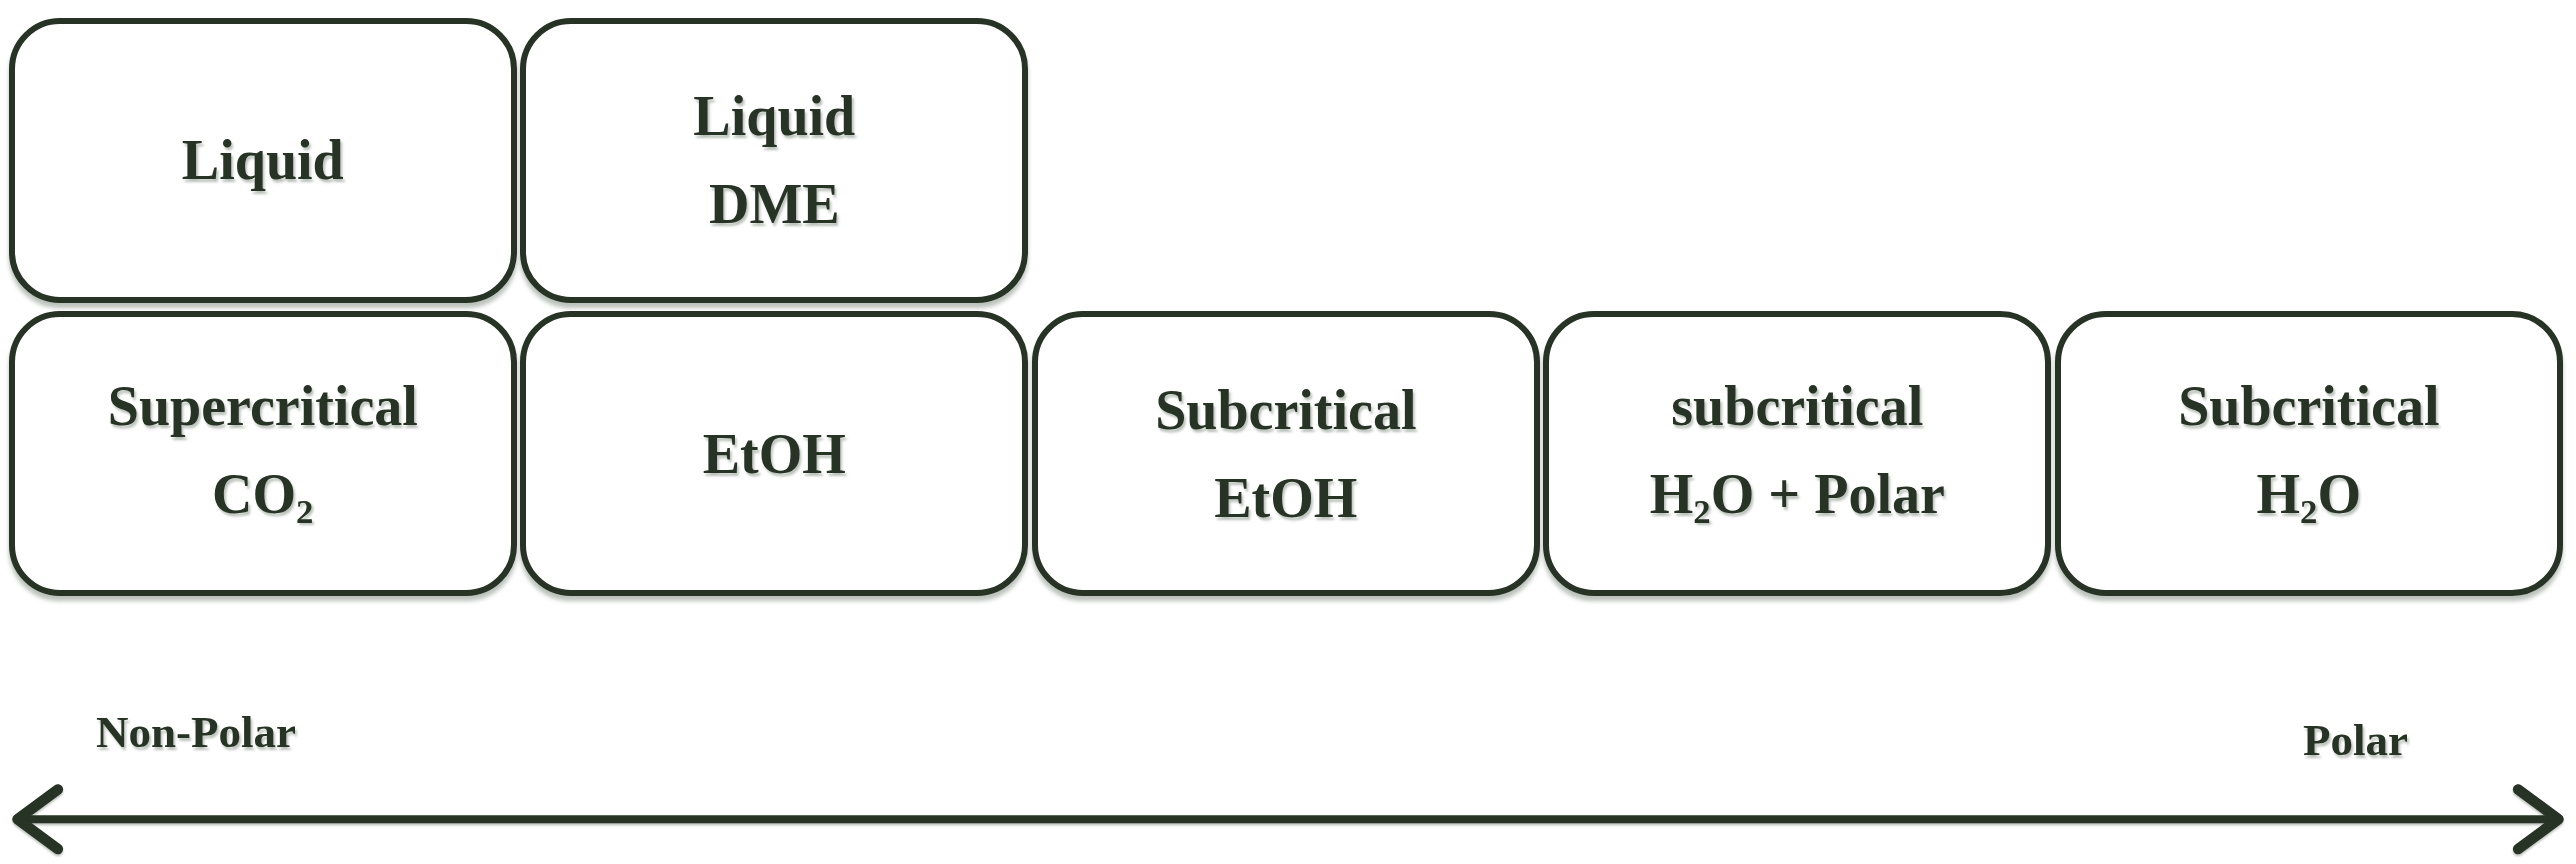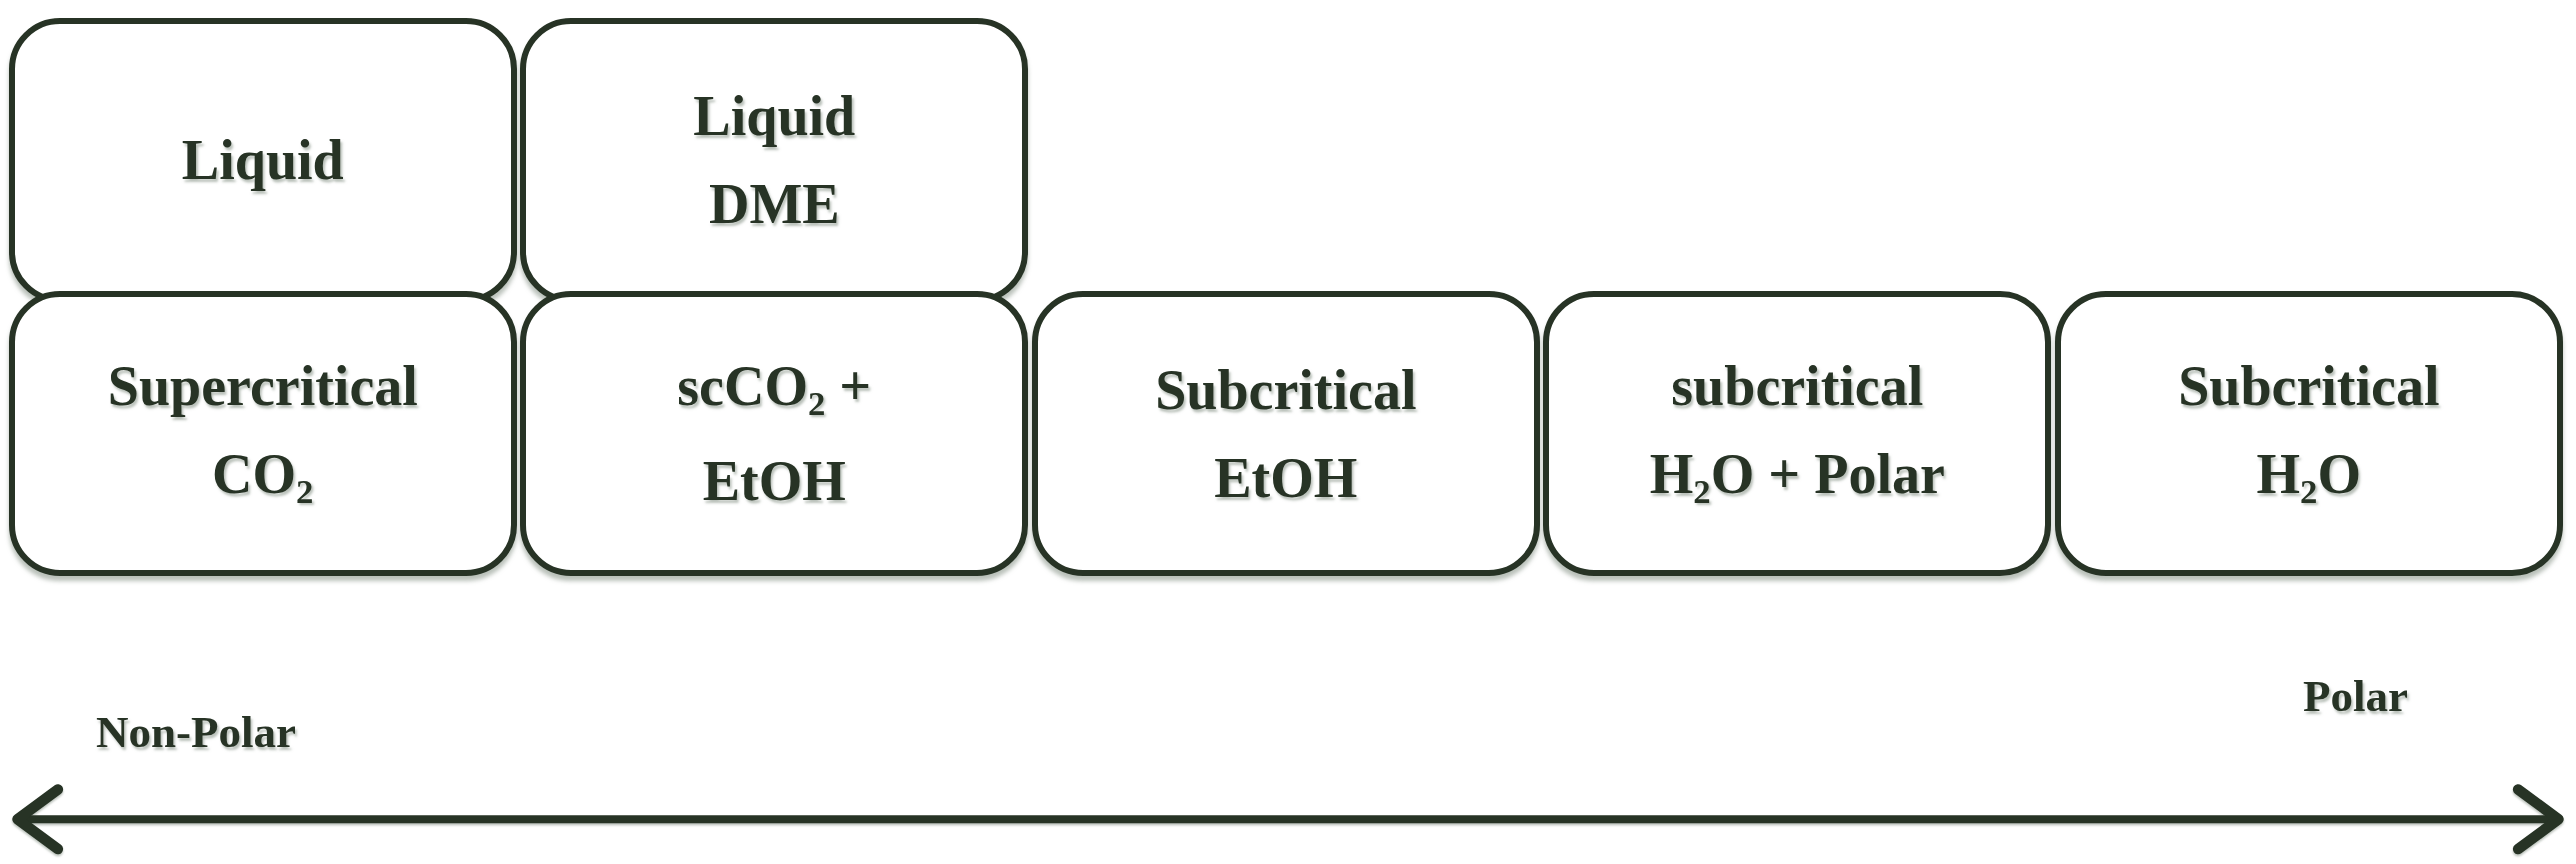--- a/index.html
+++ b/index.html
@@ -13,21 +13,21 @@
     width:2576px;height:864px;
     position:relative;overflow:hidden;
     font-family:"Liberation Serif","DejaVu Serif",serif;
     color:var(--ink);
   }
   .row{
     position:absolute;left:8.8px;
     display:flex;gap:3.5px;
   }
   .row-top{top:17.5px;}
-  .row-bottom{top:291px;}
+  .row-bottom{top:311px;}
   .box{
     width:508px;height:285px;
     border:6.1px solid var(--ink);
     border-radius:51px;
     background:var(--bg);
     box-shadow:0 5.3px 4.4px -0.9px var(--soft-shadow);
     display:flex;flex-direction:column;
     align-items:center;justify-content:center;
     gap:32px;
     text-align:center;
@@ -40,21 +40,21 @@
   .box-line .sub{
     font-size:0.62em;
     vertical-align:-0.28em;
   }
   .axis-label{
     position:absolute;
     font-size:45px;font-weight:bold;line-height:1;
     text-shadow:1.8px 2.6px 2.6px var(--soft-shadow);
   }
   .axis-label-left{left:96px;top:710px;}
-  .axis-label-right{left:2303px;top:674px;}
+  .axis-label-right{left:2303px;top:718px;}
   .polarity-arrow{
     position:absolute;left:0;top:778px;
     filter:drop-shadow(0 2.6px 0.9px var(--soft-shadow));
   }
   .polarity-arrow .stroke{
     stroke:var(--ink);fill:none;
     stroke-linecap:round;stroke-linejoin:round;
   }
 </style>
 </head>
@@ -69,21 +69,20 @@
     <div class="box-line"><span>DME</span></div>
   </div>
 </div>
 
 <div class="row row-bottom">
   <div class="box">
     <div class="box-line"><span>Supercritical</span></div>
     <div class="box-line"><span>CO</span><span class="sub">2</span></div>
   </div>
   <div class="box">
-    <div class="box-line"><span>scCO</span><span class="sub">2</span><span> +</span></div>
     <div class="box-line"><span>EtOH</span></div>
   </div>
   <div class="box">
     <div class="box-line"><span>Subcritical</span></div>
     <div class="box-line"><span>EtOH</span></div>
   </div>
   <div class="box">
     <div class="box-line"><span>subcritical</span></div>
     <div class="box-line"><span>H</span><span class="sub">2</span><span>O + Polar</span></div>
   </div>

